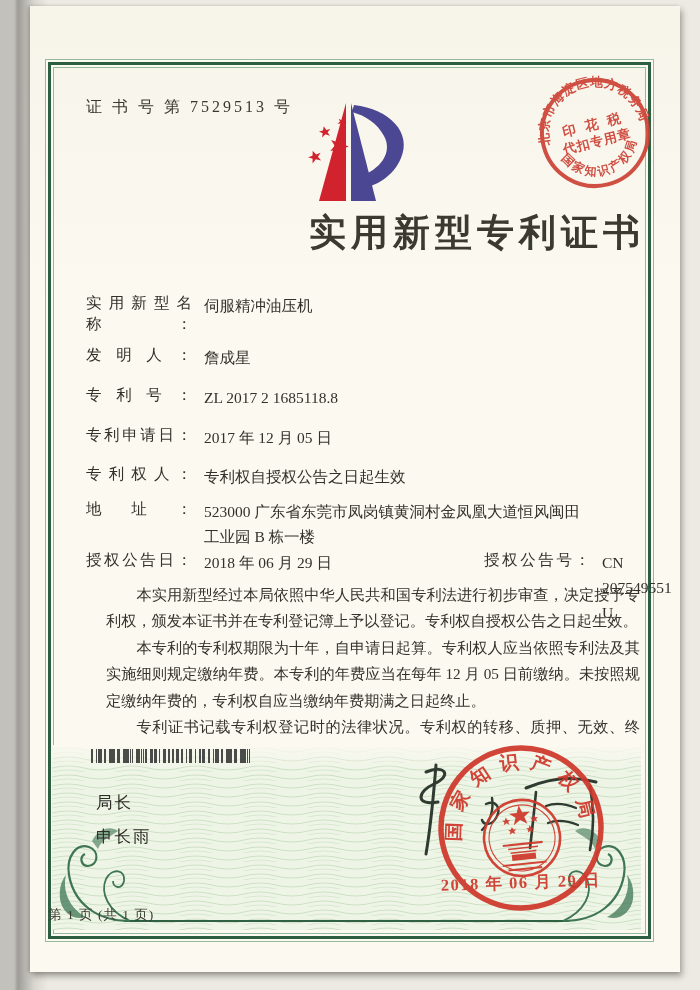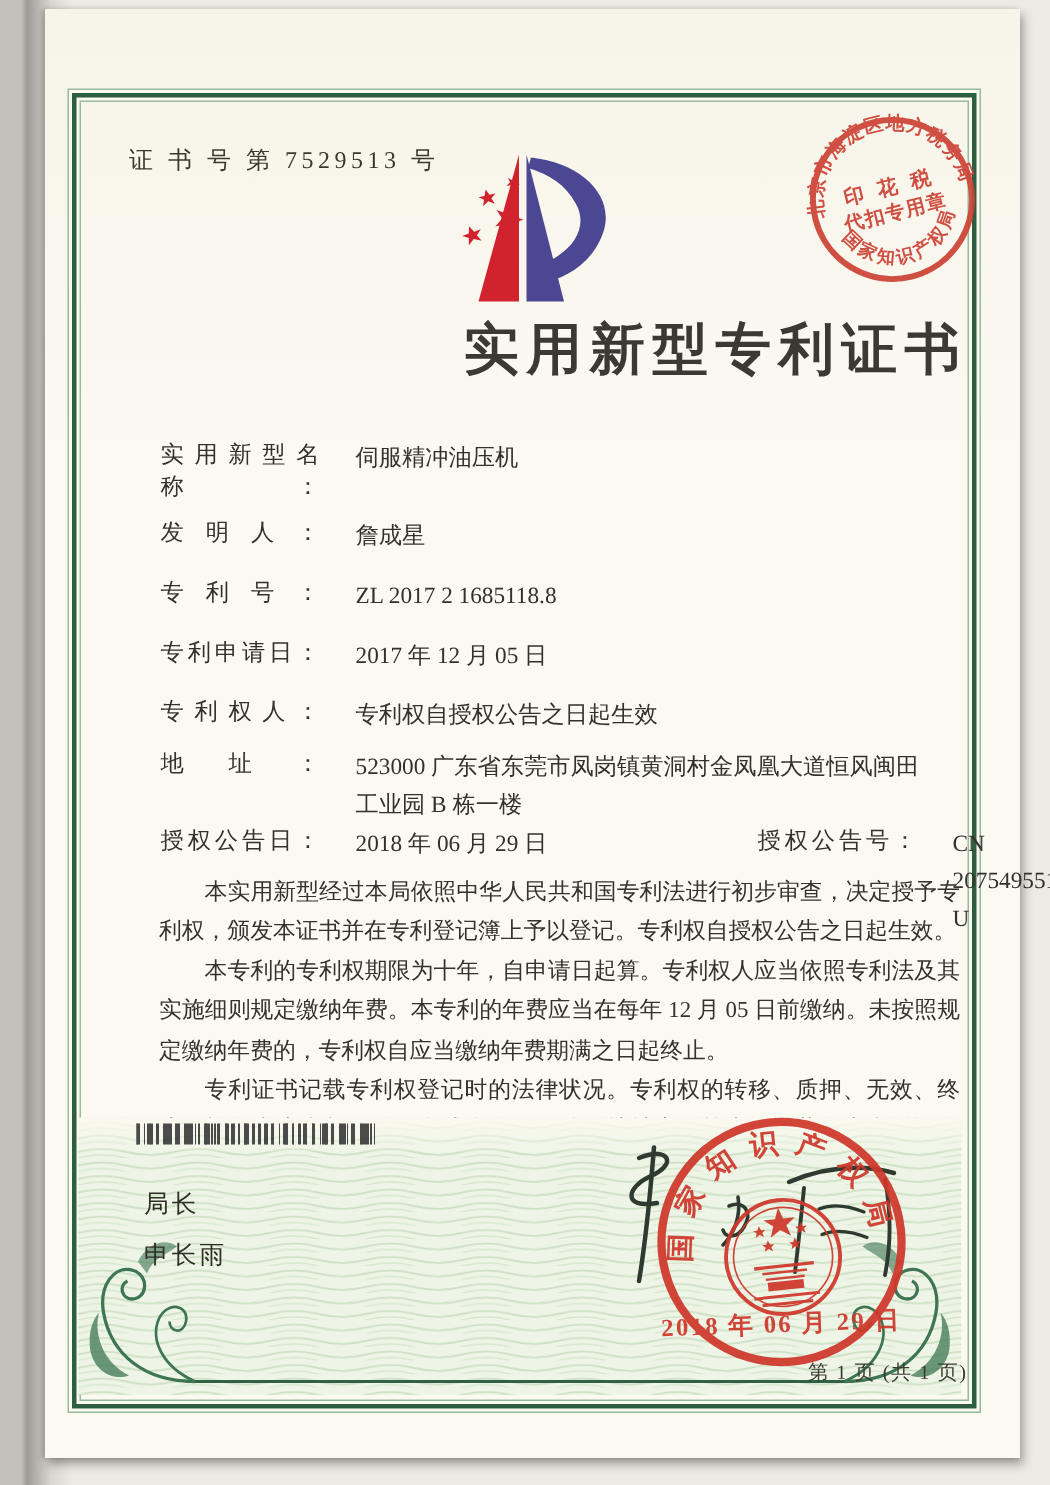--- a/index.html
+++ b/index.html
@@ -11,36 +11,36 @@
          box-shadow:2px 4px 6px rgba(60,60,50,.45), -2px 0 3px rgba(80,80,70,.25);}
   .frame{position:absolute;left:48px;top:62px;width:597px;height:871px;
          border:3px solid #2c5e41;
          box-shadow: inset 0 0 0 2px #fbf9f0, inset 0 0 0 3px #94bb9f,
                      0 0 0 2px #fbf9f0, 0 0 0 3px #94bb9f;}
   .cert-no{position:absolute;left:86px;top:97px;font-size:16px;color:#3a392f;letter-spacing:3px;}
   .logo{position:absolute;left:288px;top:100px;}
   .title{position:absolute;left:48px;top:208px;width:597px;text-align:right;
          font-size:37px;font-weight:600;color:#3b3a31;letter-spacing:5px;}
   .field{position:absolute;left:86px;width:534px;font-size:15.5px;color:#32312a;display:flex;}
-  .field .lbl{display:inline-block;width:106px;text-align:justify;text-align-last:justify;flex:none;margin-left:21px;}
-  .field .val{margin-left:24px;white-space:pre-line;line-height:25px;}
+  .field .lbl{display:inline-block;width:106px;text-align:justify;text-align-last:justify;flex:none;}
+  .field .val{margin-left:12px;white-space:pre-line;line-height:25px;}
   .grant-right{position:absolute;left:398px;top:0;display:flex;font-size:15.5px;color:#32312a;}
   .body-text{position:absolute;left:86px;top:582px;width:534px;font-size:15.2px;color:#33322b;
              line-height:26.4px;text-align:justify;margin-left:20px;}
   .body-text p{margin:0;text-indent:2em;}
   .band{position:absolute;left:52px;top:745px;width:589px;height:185px;}
   .barcode{position:absolute;left:91px;top:749px;width:160px;height:14px;opacity:.85;
     background:
      repeating-linear-gradient(90deg,#2e2e2e 0 2px,rgba(0,0,0,0) 2px 5px,#2e2e2e 5px 6px,rgba(0,0,0,0) 6px 9px),
      repeating-linear-gradient(90deg,#2e2e2e 0 1px,rgba(0,0,0,0) 1px 7px,#2e2e2e 7px 10px,rgba(0,0,0,0) 10px 13px);}
   .director{position:absolute;left:96px;top:792px;font-size:16.5px;color:#2e2d26;letter-spacing:2px;}
   .director-name{position:absolute;left:96px;top:826px;font-size:16.5px;color:#2e2d26;letter-spacing:2px;}
   .signature{position:absolute;left:388px;top:760px;}
   .seal{position:absolute;left:428px;top:736px;}
-  .footer{position:absolute;left:48px;top:906px;width:597px;text-align:right;
+  .footer{position:absolute;left:48px;top:906px;width:597px;text-align:left;
           font-size:13.5px;color:#3c3b32;letter-spacing:1px;}
   .stamp{position:absolute;left:528px;top:66px;}
   svg text{font-family:"Liberation Serif","DejaVu Serif",serif;}
 </style>
 </head>
 <body>
 
 <div class="page">
   <div class="paper"></div>
   <div class="frame"></div>

